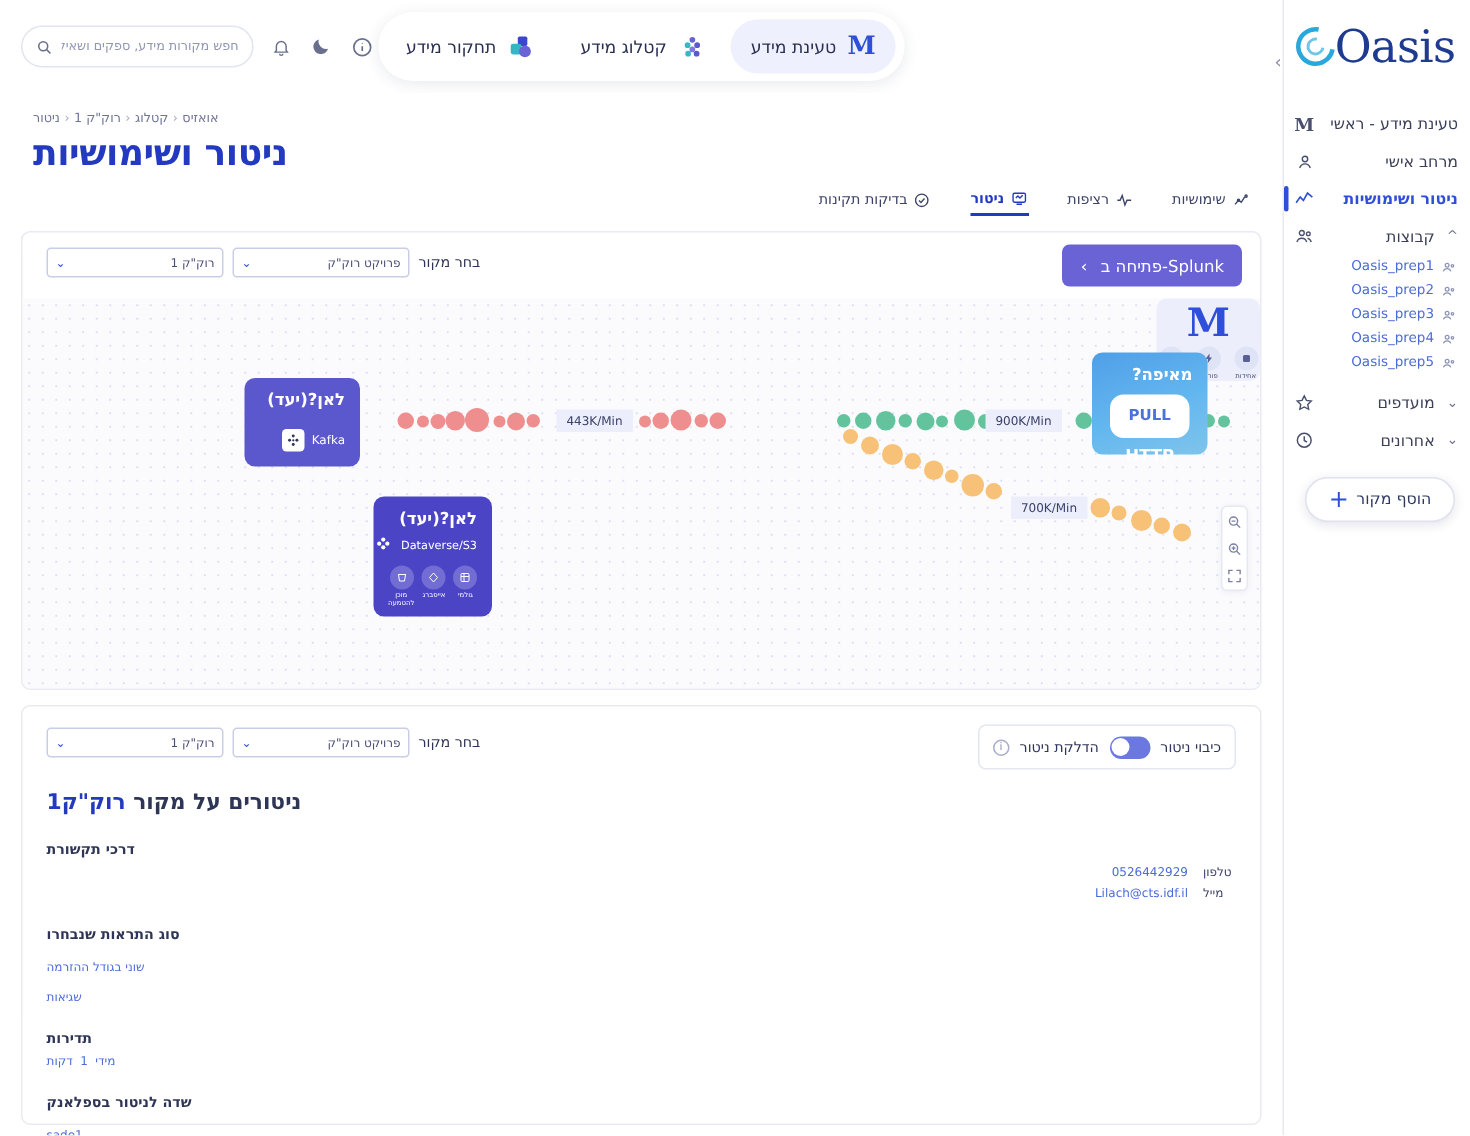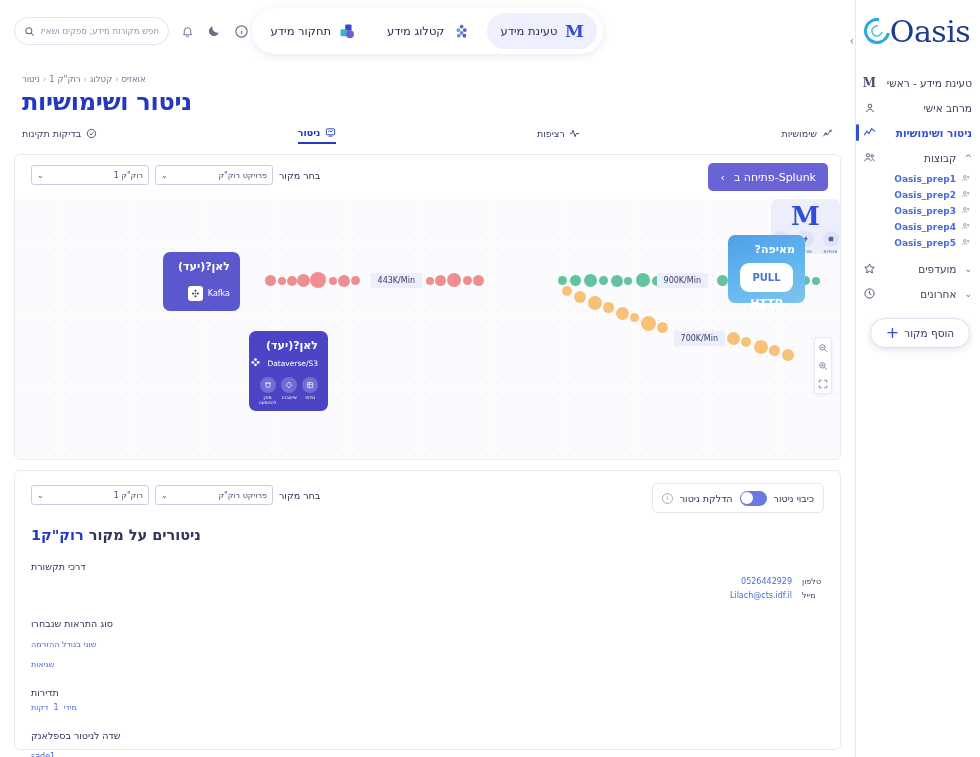--- a/index.html
+++ b/index.html
@@ -48,23 +48,23 @@
   .nav-item .nav-lbl { order: 1; flex: 1; text-align: right; white-space: nowrap; }
   .nav-item.active { color: #2f4fd8; font-weight: bold; }
   .nav-item.active .nav-ico { color: #2f4fd8; }
   .nav-item.active::before {
     content: ""; position: absolute; left: 0; top: 4px; bottom: 4px;
     width: 2.5px; background: #2f4fd8; border-radius: 2px;
   }
   .nav-chev { order: 0; font-size: 9px; color: #6b7090; margin-left: 2px; }
   .subnav { }
   .subnav-item {
-    display: flex; align-items: flex-end; gap: 5px;
+    display: flex; align-items: flex-start; gap: 5px;
     padding: 2.5px 8px 2.5px 6px; font-size: 9px; color: #4b6bd8;
-    cursor: pointer; direction: ltr; justify-content: flex-end; font-weight: bold;
+    cursor: pointer; direction: ltr; justify-content: flex-end;
   }
   .subnav-item .sub-ico { width: 11px; height: 11px; color: #8d93b5; flex: 0 0 11px; }
   .add-source-btn {
     position: absolute; top: 318px; right: 10px; width: 100px; height: 30px;
     background: #fff; border: 1px solid #dfe2ef; border-radius: 16px;
     display: flex; align-items: center; justify-content: center; gap: 5px;
     font-size: 10.5px; color: #2f3a63; cursor: pointer;
     box-shadow: 0 2px 7px rgba(40,50,90,.13);
   }
   .add-source-btn .plus { font-size: 16px; color: #2f4fd8; line-height: 1; }
@@ -143,21 +143,21 @@
     text-align: left; font-size: 8.5px; color: #6f7496;
     padding: 4px 0 2px 8px; direction: rtl;
   }
   .breadcrumb span { cursor: pointer; }
   .breadcrumb .sep { color: #a4a8c2; margin: 0 3px; }
   .page-title {
     text-align: left; font-size: 24px; font-weight: bold; color: #2239c0;
     padding-left: 8px; margin-top: 2px; letter-spacing: -0.3px;
   }
   .tabs {
-    display: flex; justify-content: space-between; gap: 26px;
+    display: flex; justify-content: flex-end; gap: 26px;
     padding: 10px 8px 0 8px; direction: ltr;
   }
   .tab {
     display: flex; align-items: center; gap: 4px; font-size: 9.5px;
     color: #3c4268; cursor: pointer; padding-bottom: 4px; direction: rtl;
   }
   .tab .tab-ico { width: 12px; height: 12px; display: flex; align-items: center; justify-content: center; }
   .tab.active { color: #2239c0; font-weight: bold; border-bottom: 2px solid #2239c0; }
 
   
@@ -287,21 +287,21 @@
     width: 11px; height: 11px; border-radius: 50%; border: 1px solid #a8adc8;
     color: #8b90ad; font-size: 7px; display: flex; align-items: center;
     justify-content: center; cursor: pointer;
   }
   .mon-title {
     text-align: left; font-size: 14.5px; font-weight: bold; color: #2f3556;
     margin-top: 16px;
   }
   .mon-title .hl { color: #2239c0; }
   .section { margin-top: 18px; text-align: left; }
-  .sec-title { font-size: 9.5px; color: #2f3556; font-weight: normal; }
+  .sec-title { font-size: 9.5px; color: #2f3556; font-weight: bold; }
   .kv { display: flex; justify-content: flex-end; gap: 10px; margin-top: 5px; direction: ltr; }
   .kv .k { font-size: 8px; color: #3b4168; order: 2; min-width: 22px; }
   .kv .v { font-size: 8px; color: #4b6bd8; order: 1; }
   .val-line { font-size: 8px; color: #4b6bd8; margin-top: 11px; }
   .freq-line { display: flex; justify-content: flex-end; gap: 5px; margin-top: 5px; font-size: 8px; color: #4b6bd8; direction: rtl; }
 </style>
 </head>
 <body>
 
 <div id="topbar">

